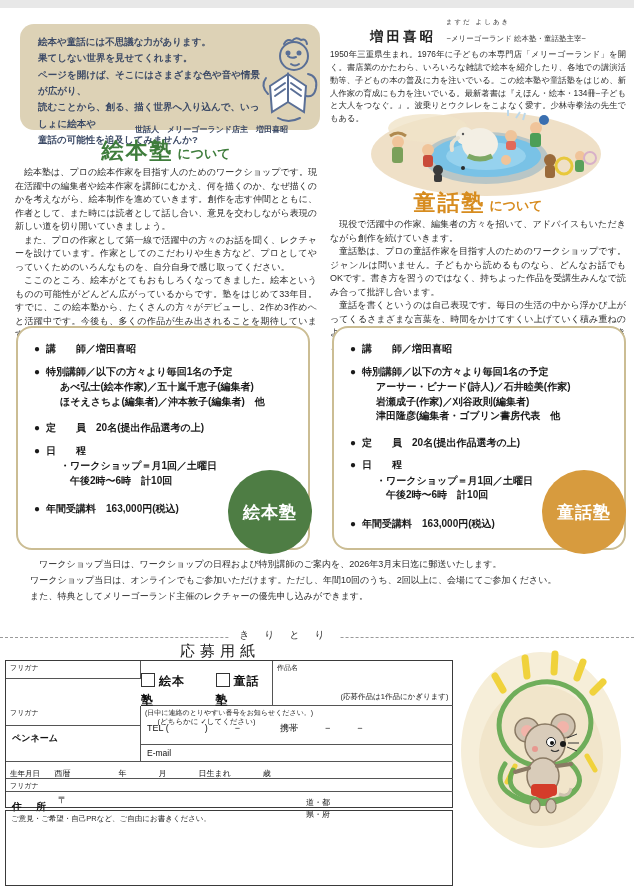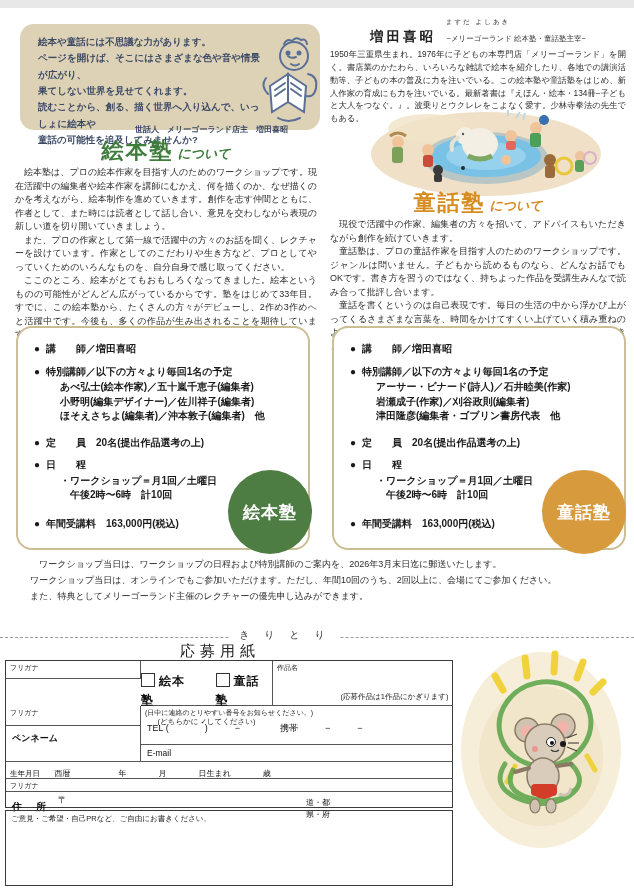--- a/index.html
+++ b/index.html
@@ -12,21 +12,21 @@
   .intro-sign{left:38px;top:116px;width:250px;font-size:8px;font-weight:bold;color:#3c4a66;text-align:right;}
   
   .profile-head{left:330px;top:10px;width:296px;text-align:center;}
   .furigana{font-size:6.5px;color:#333;letter-spacing:2px;display:block;}
   .profile-name{font-size:13.5px;font-weight:bold;color:#222;letter-spacing:3px;}
   .profile-role{font-size:7.5px;color:#333;margin-left:6px;}
   .profile-bio{left:330px;top:40px;width:296px;font-size:8.3px;color:#2b2b2b;line-height:1.55;text-align:justify;}
   
   .sec-head{text-align:center;}
   .sec-head .big{font-size:22px;font-weight:bold;letter-spacing:2px;}
-  .sec-head .small{font-size:13px;font-weight:bold;margin-left:4px;font-style:italic;}
+  .sec-head .small{font-size:13px;font-weight:bold;margin-left:4px;}
   .green{color:#3f7d3c;}
   .orange{color:#d78c1f;}
   .body-col{font-size:9px;color:#2b2b2b;line-height:1.5;text-align:justify;}
   .body-col p{margin:0;text-indent:1em;}
   
   .info-box{width:294px;height:224px;border:2px solid #cbbd94;border-radius:16px;background:#fff;box-sizing:border-box;padding:14px 12px 0 16px;}
   .info-item{font-size:10px;font-weight:bold;color:#1a1a1a;margin-bottom:9px;line-height:1.35;}
   .info-names{margin:2px 0 9px 26px;font-size:10px;font-weight:bold;color:#1a1a1a;line-height:1.45;}
   .info-sub{margin:1px 0 9px 26px;font-size:10px;font-weight:bold;color:#1a1a1a;line-height:1.45;}
   .bullet{margin-right:6px;}
@@ -60,22 +60,22 @@
   .office-l2{font-size:5.5px;color:#222;margin-top:2px;transform:scale(.95);}
 </style>
 </head>
 <body>
 
 <div class="page">
 
   <div class="abs intro-box"></div>
   <div class="abs intro-text">
     <div>絵本や童話には不思議な力があります。</div>
+    <div>果てしない世界を見せてくれます。</div>
     <div>ページを開けば、そこにはさまざまな色や音や情景が広がり、</div>
-    <div>果てしない世界を見せてくれます。</div>
     <div>読むことから、創る、描く世界へ入り込んで、いっしょに絵本や</div>
     <div>童話の可能性を追及してみませんか?</div>
   </div>
   <div class="abs intro-sign">世話人　メリーゴーランド店主　増田喜昭</div>
 
   <svg class="abs" style="left:250px;top:26px;" width="78" height="92" viewBox="0 0 78 92">
     <g stroke="#5a6f96" stroke-width="2" fill="none" stroke-linecap="round">
       <circle cx="44" cy="22" r="14" fill="#ddd2b6"></circle>
       <path d="M34 10 q3 -6 8 -3 q4 -5 9 -1 q5 -2 6 4"></path>
       <path d="M38 22 q3 3 8 1"></path>
@@ -151,21 +151,20 @@
     <p>現役で活躍中の作家、編集者の方々を招いて、アドバイスもいただきながら創作を続けていきます。</p>
     <p>童話塾は、プロの童話作家を目指す人のためのワークショップです。ジャンルは問いません。子どもから読めるものなら、どんなお話でもOKです。書き方を習うのではなく、持ちよった作品を受講生みんなで読み合って批評し合います。</p>
     <p>童話を書くというのは自己表現です。毎日の生活の中から浮かび上がってくるさまざまな言葉を、時間をかけてすくい上げていく積み重ねのような気がします。仲間とともに、その時間を共有しながら進めていきます。あなたも仲間に入りませんか?</p>
   </div>
 
   <div class="abs info-box" style="left:16px;top:318px;">
     <div class="info-item"><span class="bullet">●</span><span>講　　師／増田喜昭</span></div>
     <div class="info-item" style="margin-bottom:2px;"><span class="bullet">●</span><span>特別講師／以下の方々より毎回1名の予定</span></div>
     <div class="info-names">
       <div>あべ弘士(絵本作家)／五十嵐千恵子(編集者)</div>
-      <div>小野明(編集デザイナー)／佐川祥子(編集者)</div>
       <div>ほそえさちよ(編集者)／沖本敦子(編集者)　他</div>
     </div>
     <div class="info-item" style="margin-top:12px;"><span class="bullet">●</span><span>定　　員　20名(提出作品選考の上)</span></div>
     <div class="info-item" style="margin-bottom:2px;"><span class="bullet">●</span><span>日　　程</span></div>
     <div class="info-sub">
       <div>・ワークショップ＝月1回／土曜日</div>
       <div>　午後2時〜6時　計10回</div>
     </div>
     <div class="info-item" style="margin-top:14px;"><span class="bullet">●</span><span>年間受講料　163,000円(税込)</span></div>
   </div>

